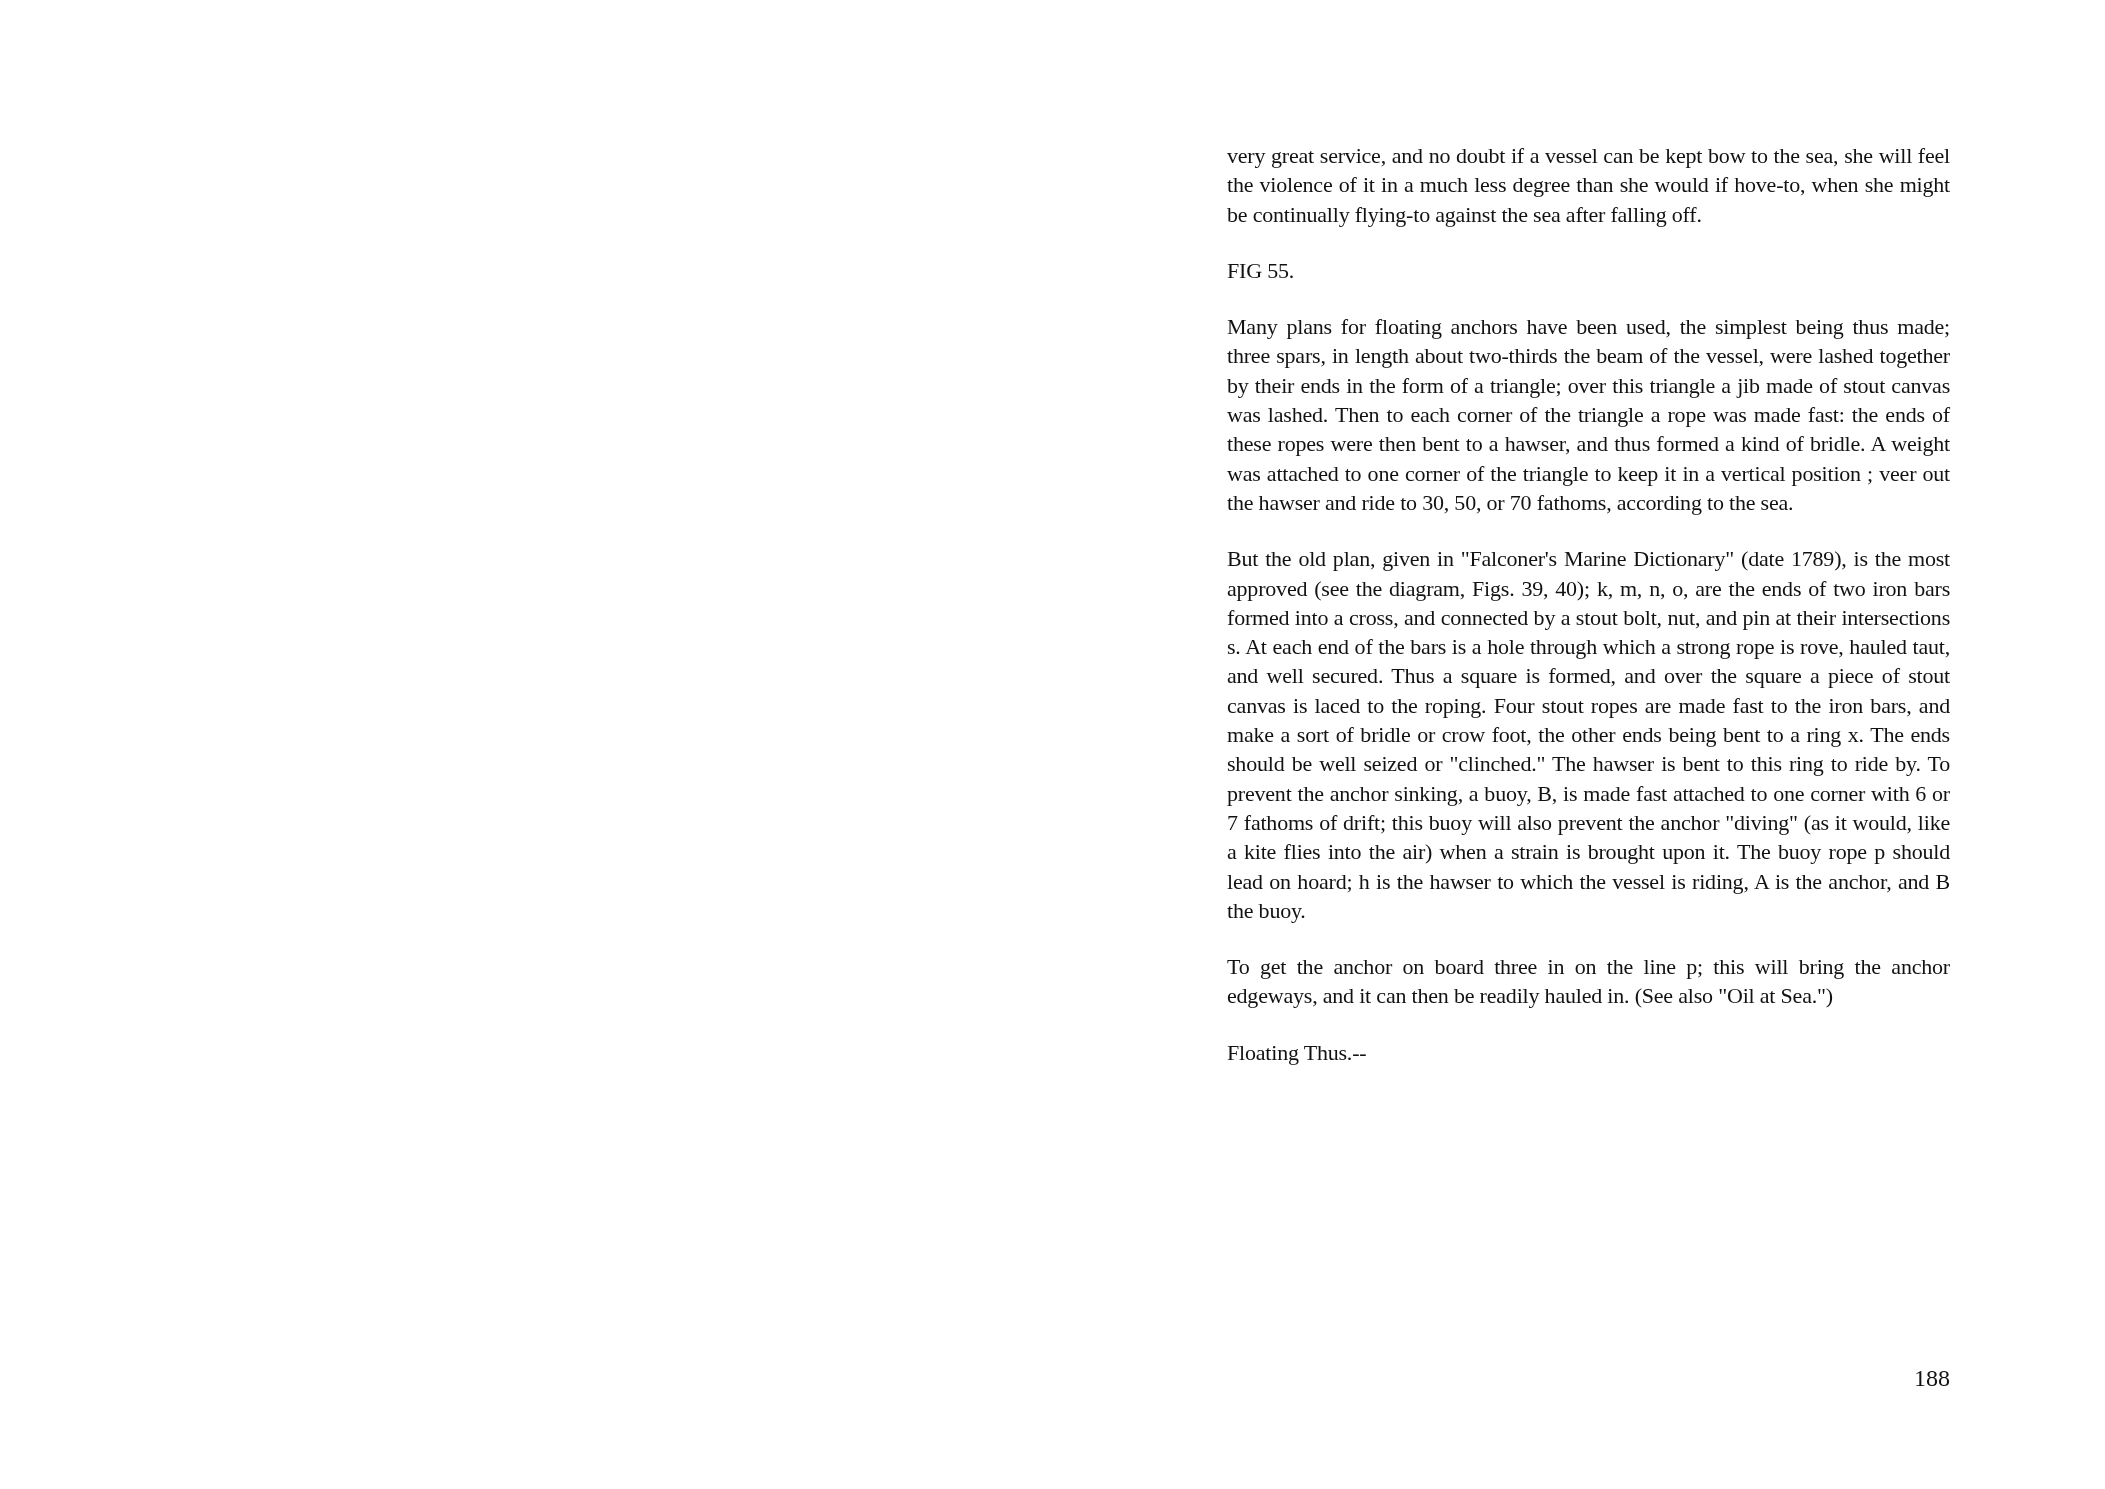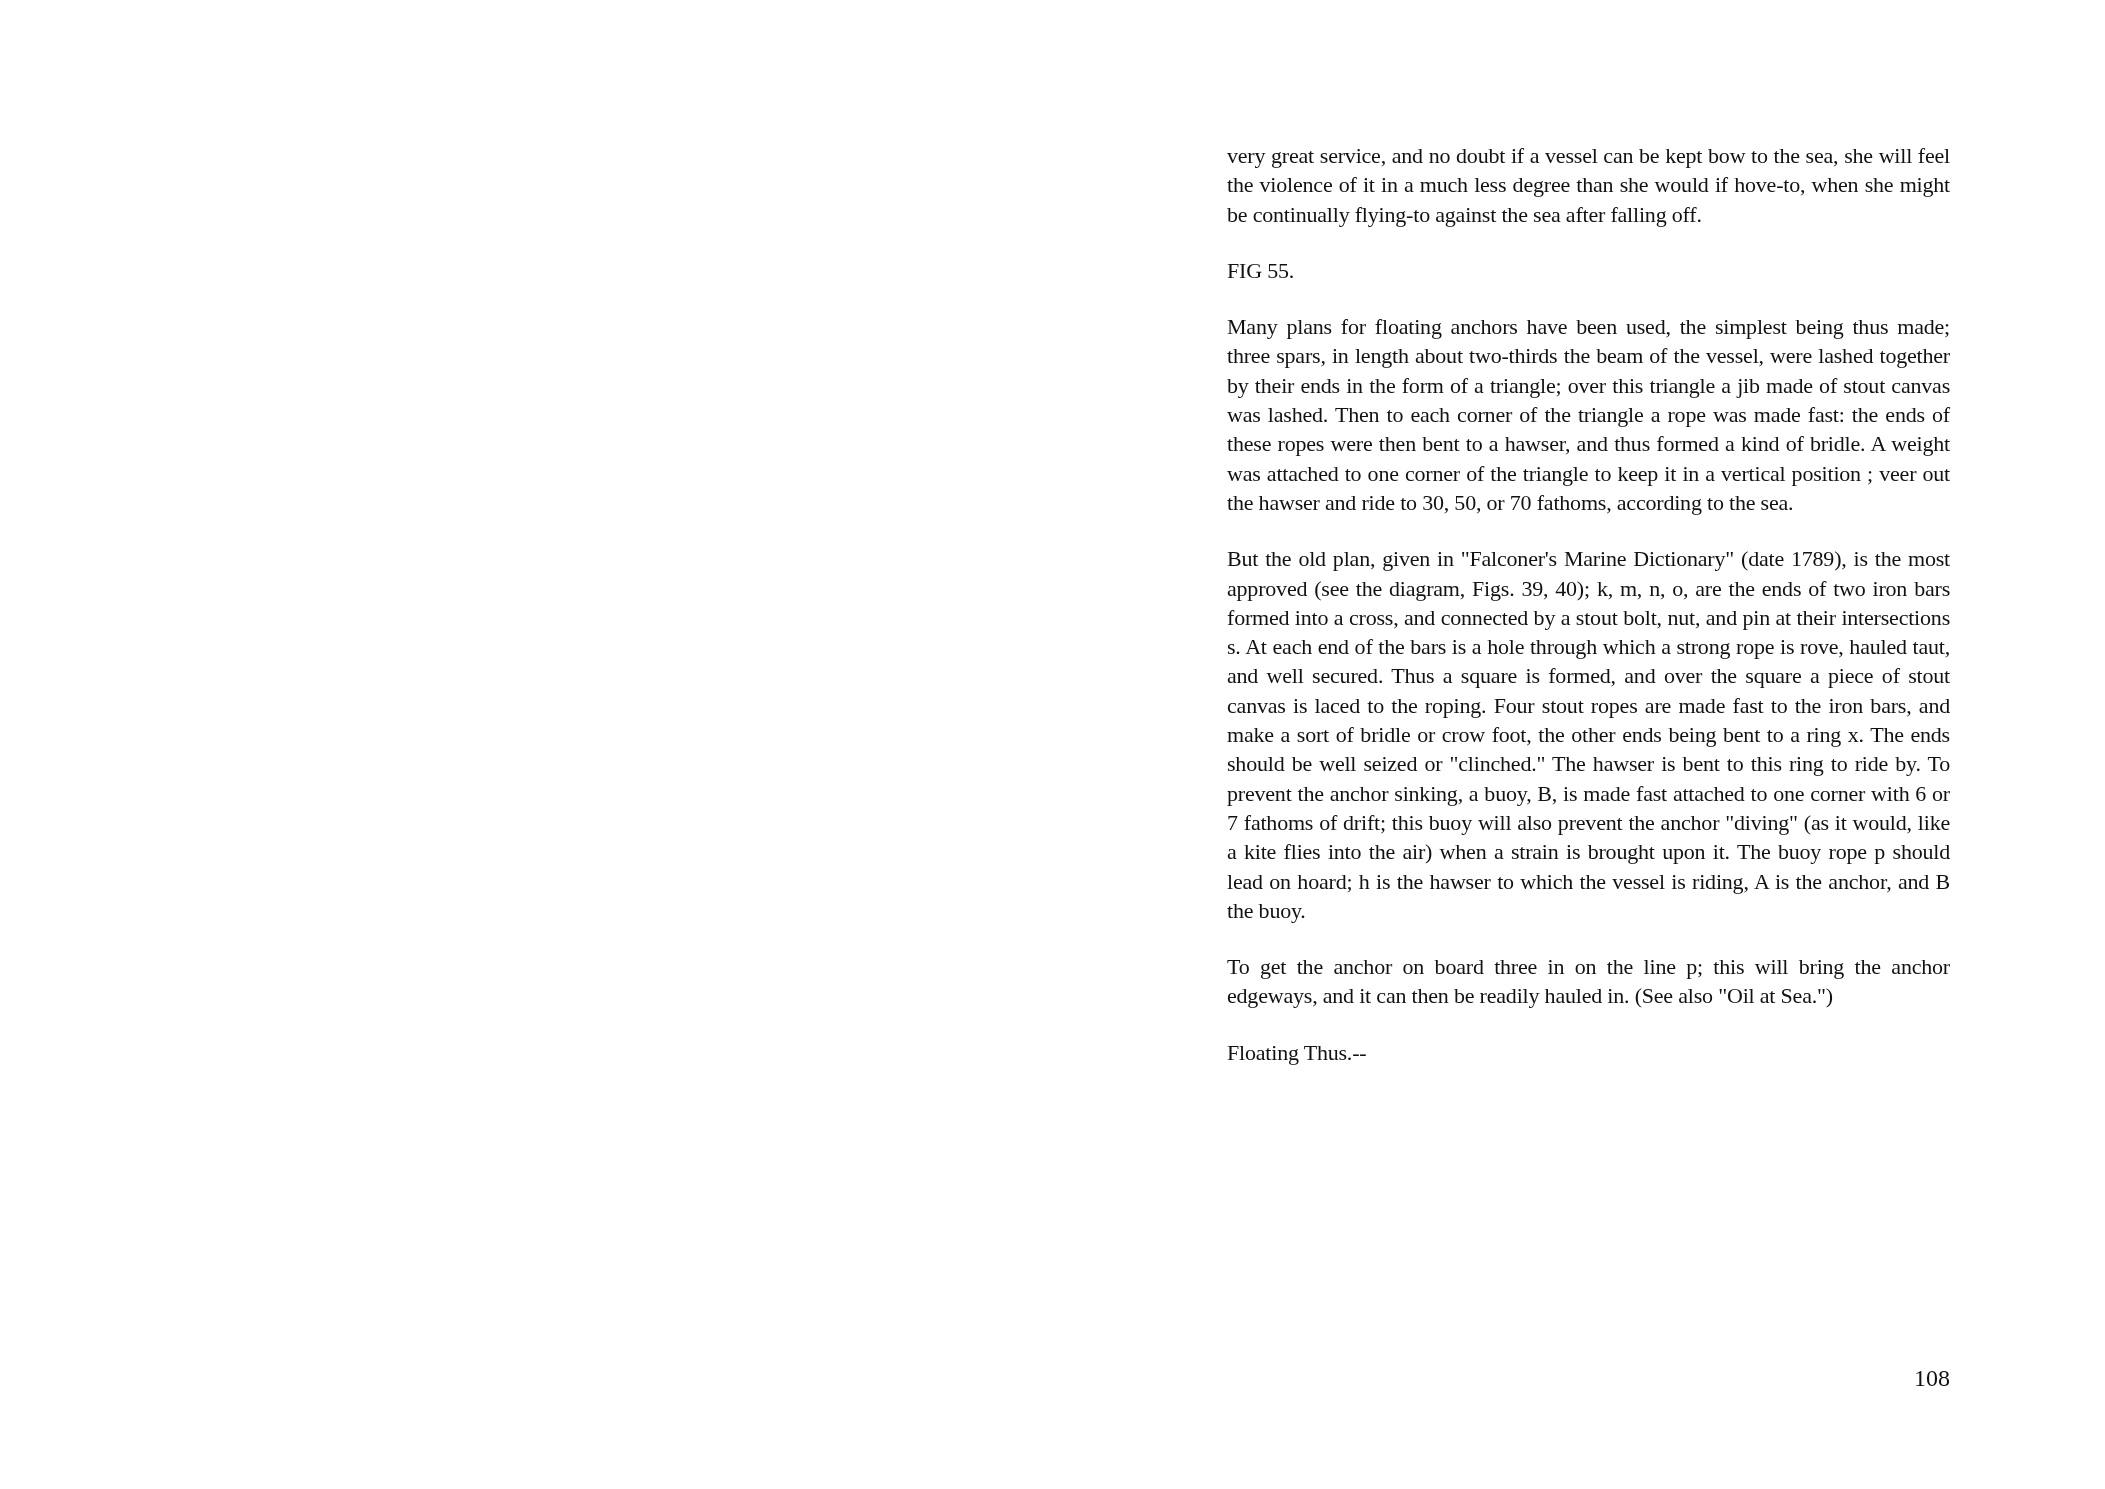--- a/index.html
+++ b/index.html
@@ -58,15 +58,15 @@
 
     <p>Many plans for floating anchors have been used, the simplest being thus made; three spars, in length about two-thirds the beam of the vessel, were lashed together by their ends in the form of a triangle; over this triangle a jib made of stout canvas was lashed. Then to each corner of the triangle a rope was made fast: the ends of these ropes were then bent to a hawser, and thus formed a kind of bridle. A weight was attached to one corner of the triangle to keep it in a vertical position ; veer out the hawser and ride to 30, 50, or 70 fathoms, according to the sea.</p>
 
     <p>But the old plan, given in "Falconer's Marine Dictionary" (date 1789), is the most approved (see the diagram, Figs. 39, 40); k, m, n, o, are the ends of two iron bars formed into a cross, and connected by a stout bolt, nut, and pin at their intersections s. At each end of the bars is a hole through which a strong rope is rove, hauled taut, and well secured. Thus a square is formed, and over the square a piece of stout canvas is laced to the roping. Four stout ropes are made fast to the iron bars, and make a sort of bridle or crow foot, the other ends being bent to a ring x. The ends should be well seized or "clinched." The hawser is bent to this ring to ride by. To prevent the anchor sinking, a buoy, B, is made fast attached to one corner with 6 or 7 fathoms of drift; this buoy will also prevent the anchor "diving" (as it would, like a kite flies into the air) when a strain is brought upon it. The buoy rope p should lead on hoard; h is the hawser to which the vessel is riding, A is the anchor, and B the buoy.</p>
 
     <p>To get the anchor on board three in on the line p; this will bring the anchor edgeways, and it can then be readily hauled in. (See also "Oil at Sea.")</p>
 
     <p class="caption">Floating Thus.--</p>
   </main>
 
-  <div class="page-number">108</div>
+  <div class="page-number">188</div>
 
 </div>
 
 </body></html>

